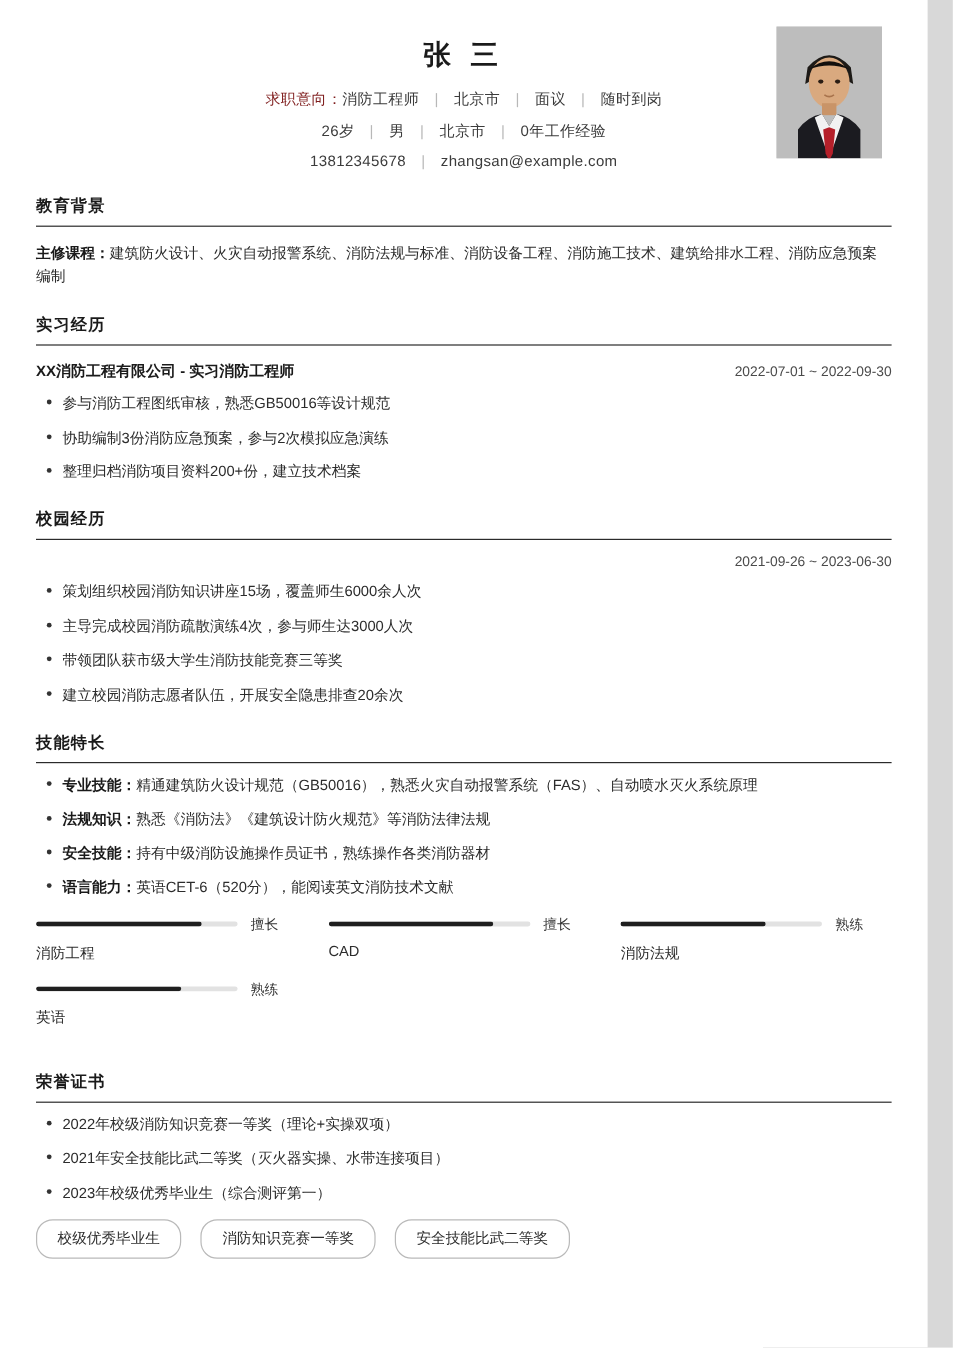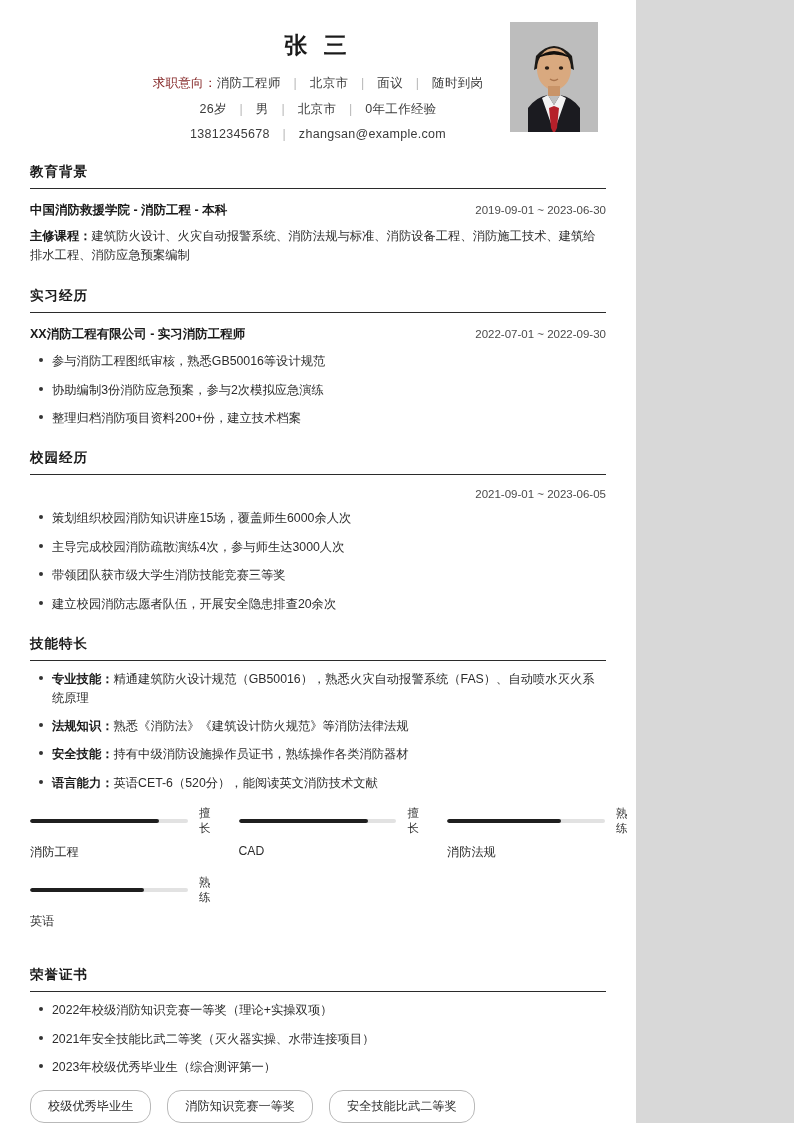--- a/index.html
+++ b/index.html
@@ -5,21 +5,21 @@
   * { box-sizing: border-box; }
   html, body { margin: 0; padding: 0; }
   body {
     width: 794px;
     height: 1123px;
     background: #d8d8d8;
     font-family: "Liberation Sans", "DejaVu Sans", sans-serif;
     color: #222;
   }
   .page {
-    width: 636px;
+    width: 773px;
     height: 1123px;
     background: #ffffff;
     padding: 22px 30px 0 30px;
     position: relative;
     overflow: hidden;
   }
 
   
   .header { position: relative; padding-top: 4px; }
   .name {
@@ -186,24 +186,20 @@
         <path d="M18 110 L18 86 q8 -11 20 -13 l6 10 l6 -10 q12 2 20 13 l0 24 z" fill="#1b1b20"></path>
         <path d="M38 73 L44 83 L50 73 l6 3 -12 34 -12 -34 z" fill="#f2f2f2"></path>
         <path d="M44 84 l5 2 -2 20 -3 6 -3 -6 -2 -20 z" fill="#b5202a"></path>
       </svg>
     </div>
   </div>
 
   <div class="section">
     <div class="section-title">教育背景</div>
     <div class="entry">
-      <div class="entry-row">
-        <span class="entry-title">中国消防救援学院 - 消防工程 - 本科</span>
-        <span class="entry-date">2019-09-01 ~ 2023-06-30</span>
-      </div>
       <div class="detail-line">
         <b>主修课程：</b><span>建筑防火设计、火灾自动报警系统、消防法规与标准、消防设备工程、消防施工技术、建筑给排水工程、消防应急预案编制</span>
       </div>
     </div>
   </div>
 
   <div class="section">
     <div class="section-title">实习经历</div>
     <div class="entry">
       <div class="entry-row">
@@ -216,21 +212,21 @@
         <li>整理归档消防项目资料200+份，建立技术档案</li>
       </ul>
     </div>
   </div>
 
   <div class="section">
     <div class="section-title">校园经历</div>
     <div class="entry">
       <div class="entry-row">
         <span class="entry-title"></span>
-        <span class="entry-date">2021-09-01 ~ 2023-06-05</span>
+        <span class="entry-date">2021-09-26 ~ 2023-06-30</span>
       </div>
       <ul class="bullets">
         <li>策划组织校园消防知识讲座15场，覆盖师生6000余人次</li>
         <li>主导完成校园消防疏散演练4次，参与师生达3000人次</li>
         <li>带领团队获市级大学生消防技能竞赛三等奖</li>
         <li>建立校园消防志愿者队伍，开展安全隐患排查20余次</li>
       </ul>
     </div>
   </div>
 

